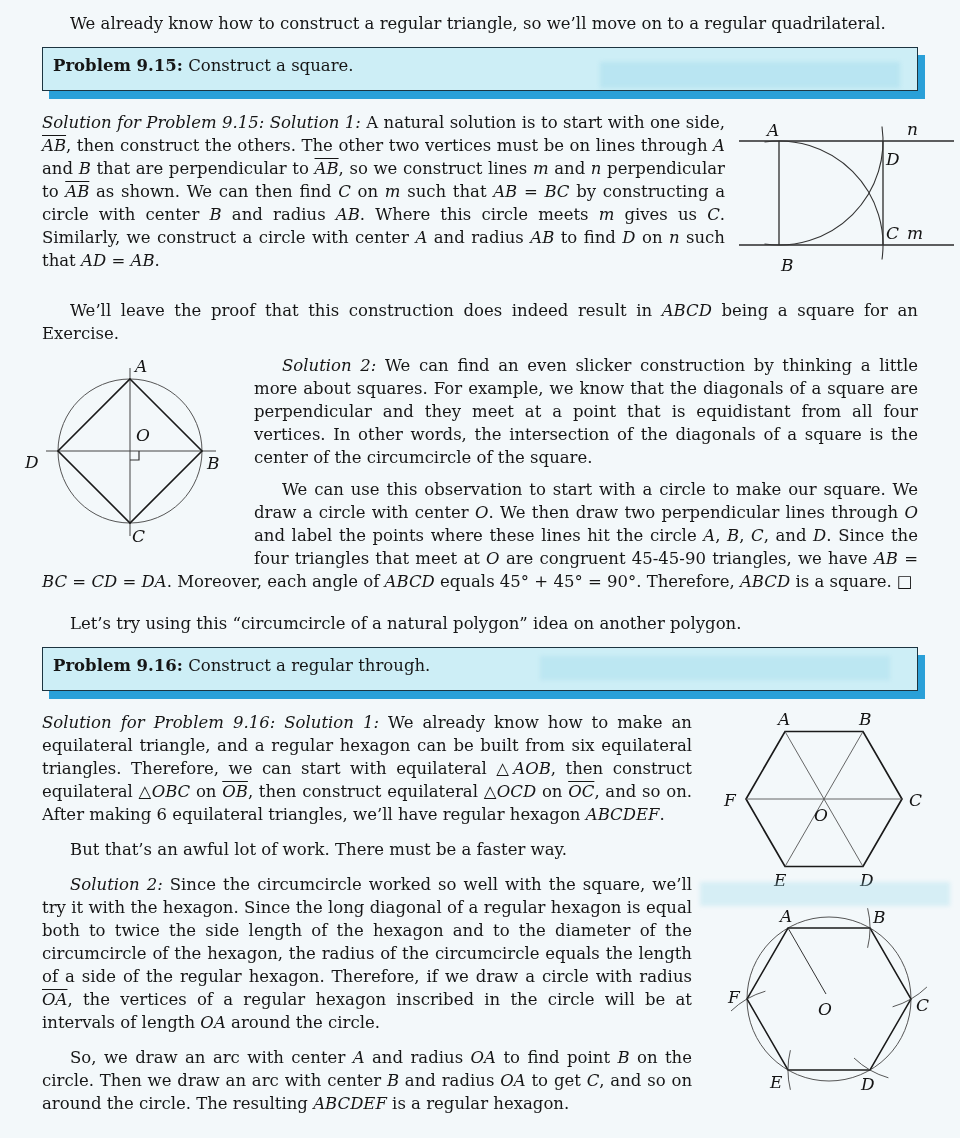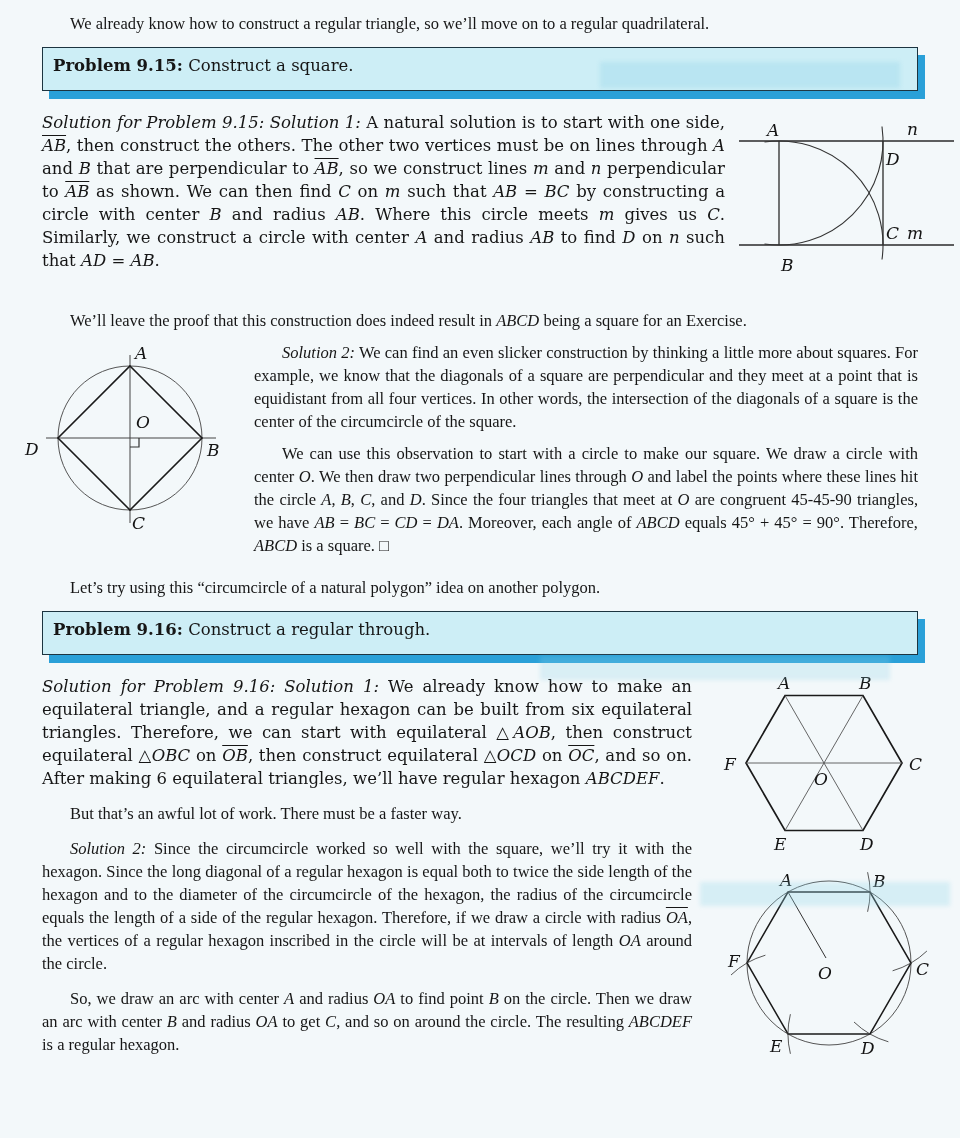--- a/index.html
+++ b/index.html
@@ -14,21 +14,21 @@
   body{
     width:960px;height:1138px;box-sizing:border-box;overflow:hidden;
     background:var(--page-bg);
     color:var(--text);
     font-family:"DejaVu Serif","Liberation Serif",serif;
     font-size:16.5px;line-height:23px;
     padding:12px 42px 0 42px;
     position:relative;
   }
   p{margin:0 0 9px 0;text-align:justify;}
-  .ind{text-indent:28px;font-family:Liberation Serif, serif;}
+  .ind{text-indent:28px;}
   .it{font-style:italic;}
   .bd{font-weight:bold;}
   .ov{text-decoration:overline;text-decoration-thickness:1px;}
   .problem-box{
     background:var(--box-fill);
     border:1.5px solid var(--box-border);
     box-shadow:7px 8px 0 var(--box-shadow);
     padding:6px 10px 13px 10px;
     margin:12px 0 20px 0;
     text-align:left;
@@ -71,21 +71,21 @@
       <text x="42" y="160">B</text>
       <text x="147" y="54">D</text>
       <text x="147" y="128">C</text>
       <text x="168" y="128">m</text>
       <text x="168" y="24">n</text>
     </svg>
   </div>
   <p><span class="it">Solution for Problem 9.15: Solution 1:</span><span> A natural solution is to start with one side, </span><span class="it ov">AB</span><span>, then construct the others. The other two vertices must be on lines through </span><span class="it">A</span><span> and </span><span class="it">B</span><span> that are perpendicular to </span><span class="it ov">AB</span><span>, so we construct lines </span><span class="it">m</span><span> and </span><span class="it">n</span><span> perpendicular to </span><span class="it ov">AB</span><span> as shown. We can then find </span><span class="it">C</span><span> on </span><span class="it">m</span><span> such that </span><span class="it">AB</span><span> = </span><span class="it">BC</span><span> by constructing a circle with center </span><span class="it">B</span><span> and radius </span><span class="it">AB</span><span>. Where this circle meets </span><span class="it">m</span><span> gives us </span><span class="it">C</span><span>. Similarly, we construct a circle with center </span><span class="it">A</span><span> and radius </span><span class="it">AB</span><span> to find </span><span class="it">D</span><span> on </span><span class="it">n</span><span> such that </span><span class="it">AD</span><span> = </span><span class="it">AB</span><span>.</span></p>
 </div>
 
-<p class="ind" style="margin-top:10px;"><span>We’ll leave the proof that this construction does indeed result in </span><span class="it">ABCD</span><span> being a square for an Exercise.</span></p>
+<p class="ind" style=""><span>We’ll leave the proof that this construction does indeed result in </span><span class="it">ABCD</span><span> being a square for an Exercise.</span></p>
 
 <div class="sol-section clearfix" style="margin-top:8px;">
   <div class="fig-left">
     <svg width="228" height="190" viewBox="0 0 228 190">
       <circle cx="118" cy="95" r="72" fill="none" stroke="#555" stroke-width="1"></circle>
       <line x1="118" y1="12" x2="118" y2="180" stroke="#444" stroke-width="1"></line>
       <line x1="34" y1="95" x2="204" y2="95" stroke="#444" stroke-width="1"></line>
       <path d="M118,23 L190,95 L118,167 L46,95 Z" fill="none" stroke="#1a1a1a" stroke-width="1.6"></path>
       <path d="M127,95 L127,104 L118,104" fill="none" stroke="#333" stroke-width="1.2"></path>
       <text x="123" y="16">A</text>

